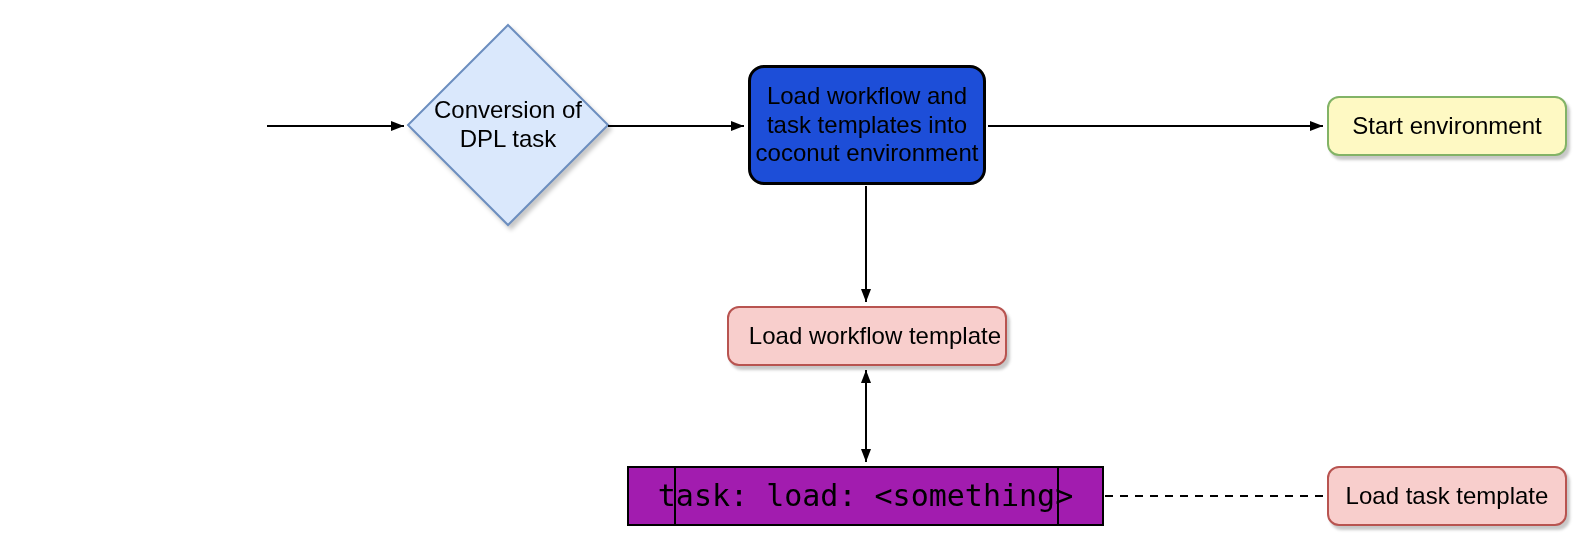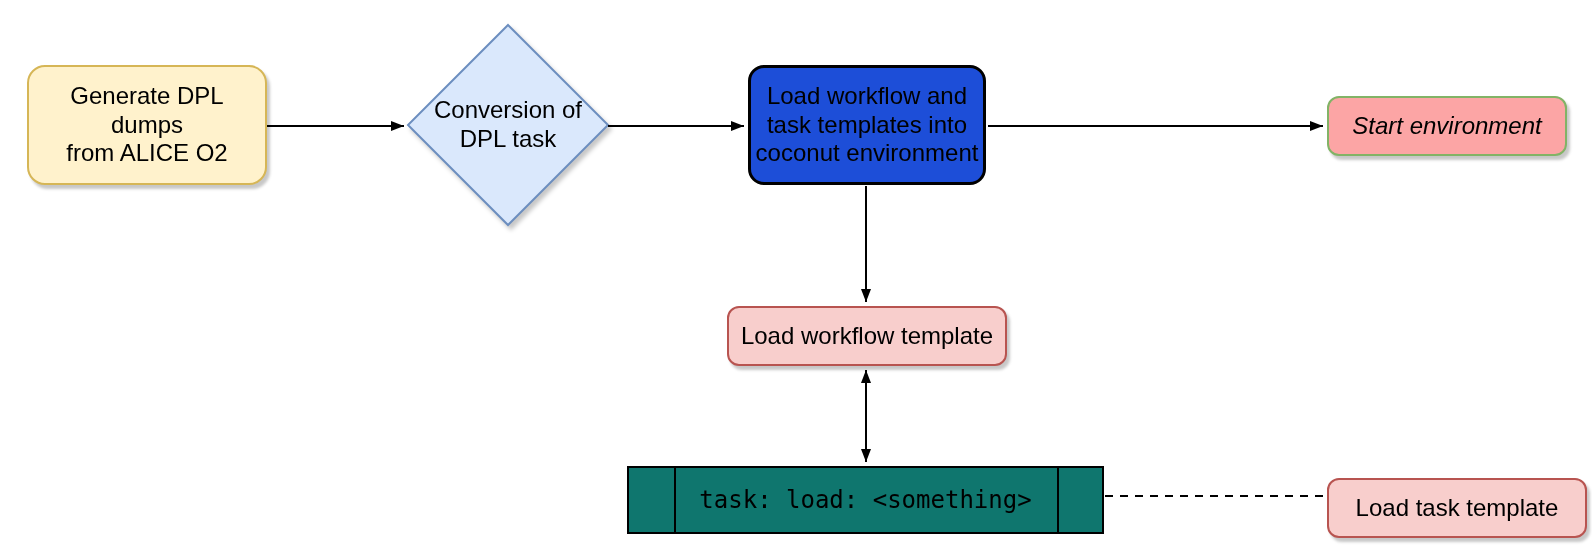--- a/index.html
+++ b/index.html
@@ -48,46 +48,45 @@
     border-radius: 18px;
   }
   .node-white {
     left: 748px; top: 65px; width: 238px; height: 120px;
     background: #1d4ed8;
     border: 3px solid #000000;
     border-radius: 16px;
   }
   .node-green {
     left: 1327px; top: 96px; width: 240px; height: 60px;
-    background: #fca5a5;
+    background: #fef9c3;
     border: 2px solid #82B366;
-    font-style: italic;
   }
   .node-red-workflow {
     left: 727px; top: 306px; width: 280px; height: 60px;
     background: #F8CECC;
     border: 2px solid #B85450;
+    justify-content: flex-end;
   }
   .node-red-task {
-    left: 1327px; top: 466px; width: 260px; height: 60px;
+    left: 1327px; top: 466px; width: 240px; height: 60px;
     background: #F8CECC;
     border: 2px solid #B85450;
-    margin-top: 12px;
   }
   .node-diamond-label {
     left: 408px; top: 25px; width: 200px; height: 200px;
     background: transparent;
     border: none;
   }
   .node-process {
-    left: 627px; top: 466px; width: 477px; height: 68px;
-    background: #0f766e;
+    left: 627px; top: 466px; width: 477px; height: 60px;
+    background: #a21caf;
     border: 2px solid #000000;
     font-family: "DejaVu Sans Mono", monospace;
-    font-size: 24px;
+    font-size: 30px;
   }
   .process-divider {
     position: absolute;
     top: 0;
     width: 2px;
     height: 100%;
     background: #000000;
   }
   .process-divider.left  { left: 45px; }
   .process-divider.right { right: 43px; }
@@ -113,24 +112,20 @@
     <polygon class="diamond-shape" points="508,25 608,125 508,225 408,125" fill="#DAE8FC" stroke="#6C8EBF" stroke-width="2"></polygon>
 
     <line x1="267" y1="126" x2="404" y2="126" stroke="#000000" stroke-width="2" marker-end="url(#arrowEnd)"></line>
     <line x1="608" y1="126" x2="744" y2="126" stroke="#000000" stroke-width="2" marker-end="url(#arrowEnd)"></line>
     <line x1="988" y1="126" x2="1323" y2="126" stroke="#000000" stroke-width="2" marker-end="url(#arrowEnd)"></line>
     <line x1="866" y1="186" x2="866" y2="302" stroke="#000000" stroke-width="2" marker-end="url(#arrowEnd)"></line>
     <line x1="866" y1="370" x2="866" y2="462" stroke="#000000" stroke-width="2" marker-start="url(#arrowStart)" marker-end="url(#arrowEnd)"></line>
     <line x1="1105" y1="496" x2="1325" y2="496" stroke="#000000" stroke-width="2" stroke-dasharray="8 7"></line>
   </svg>
 
-  <div class="node node-yellow shadowed">
-    <span class="label">Generate DPL dumps
-from ALICE O2</span>
-  </div>
 
   <div class="node node-diamond-label">
     <span class="label">Conversion of
 DPL task</span>
   </div>
 
   <div class="node node-white">
     <span class="label">Load workflow and
 task templates into
 coconut environment</span>

